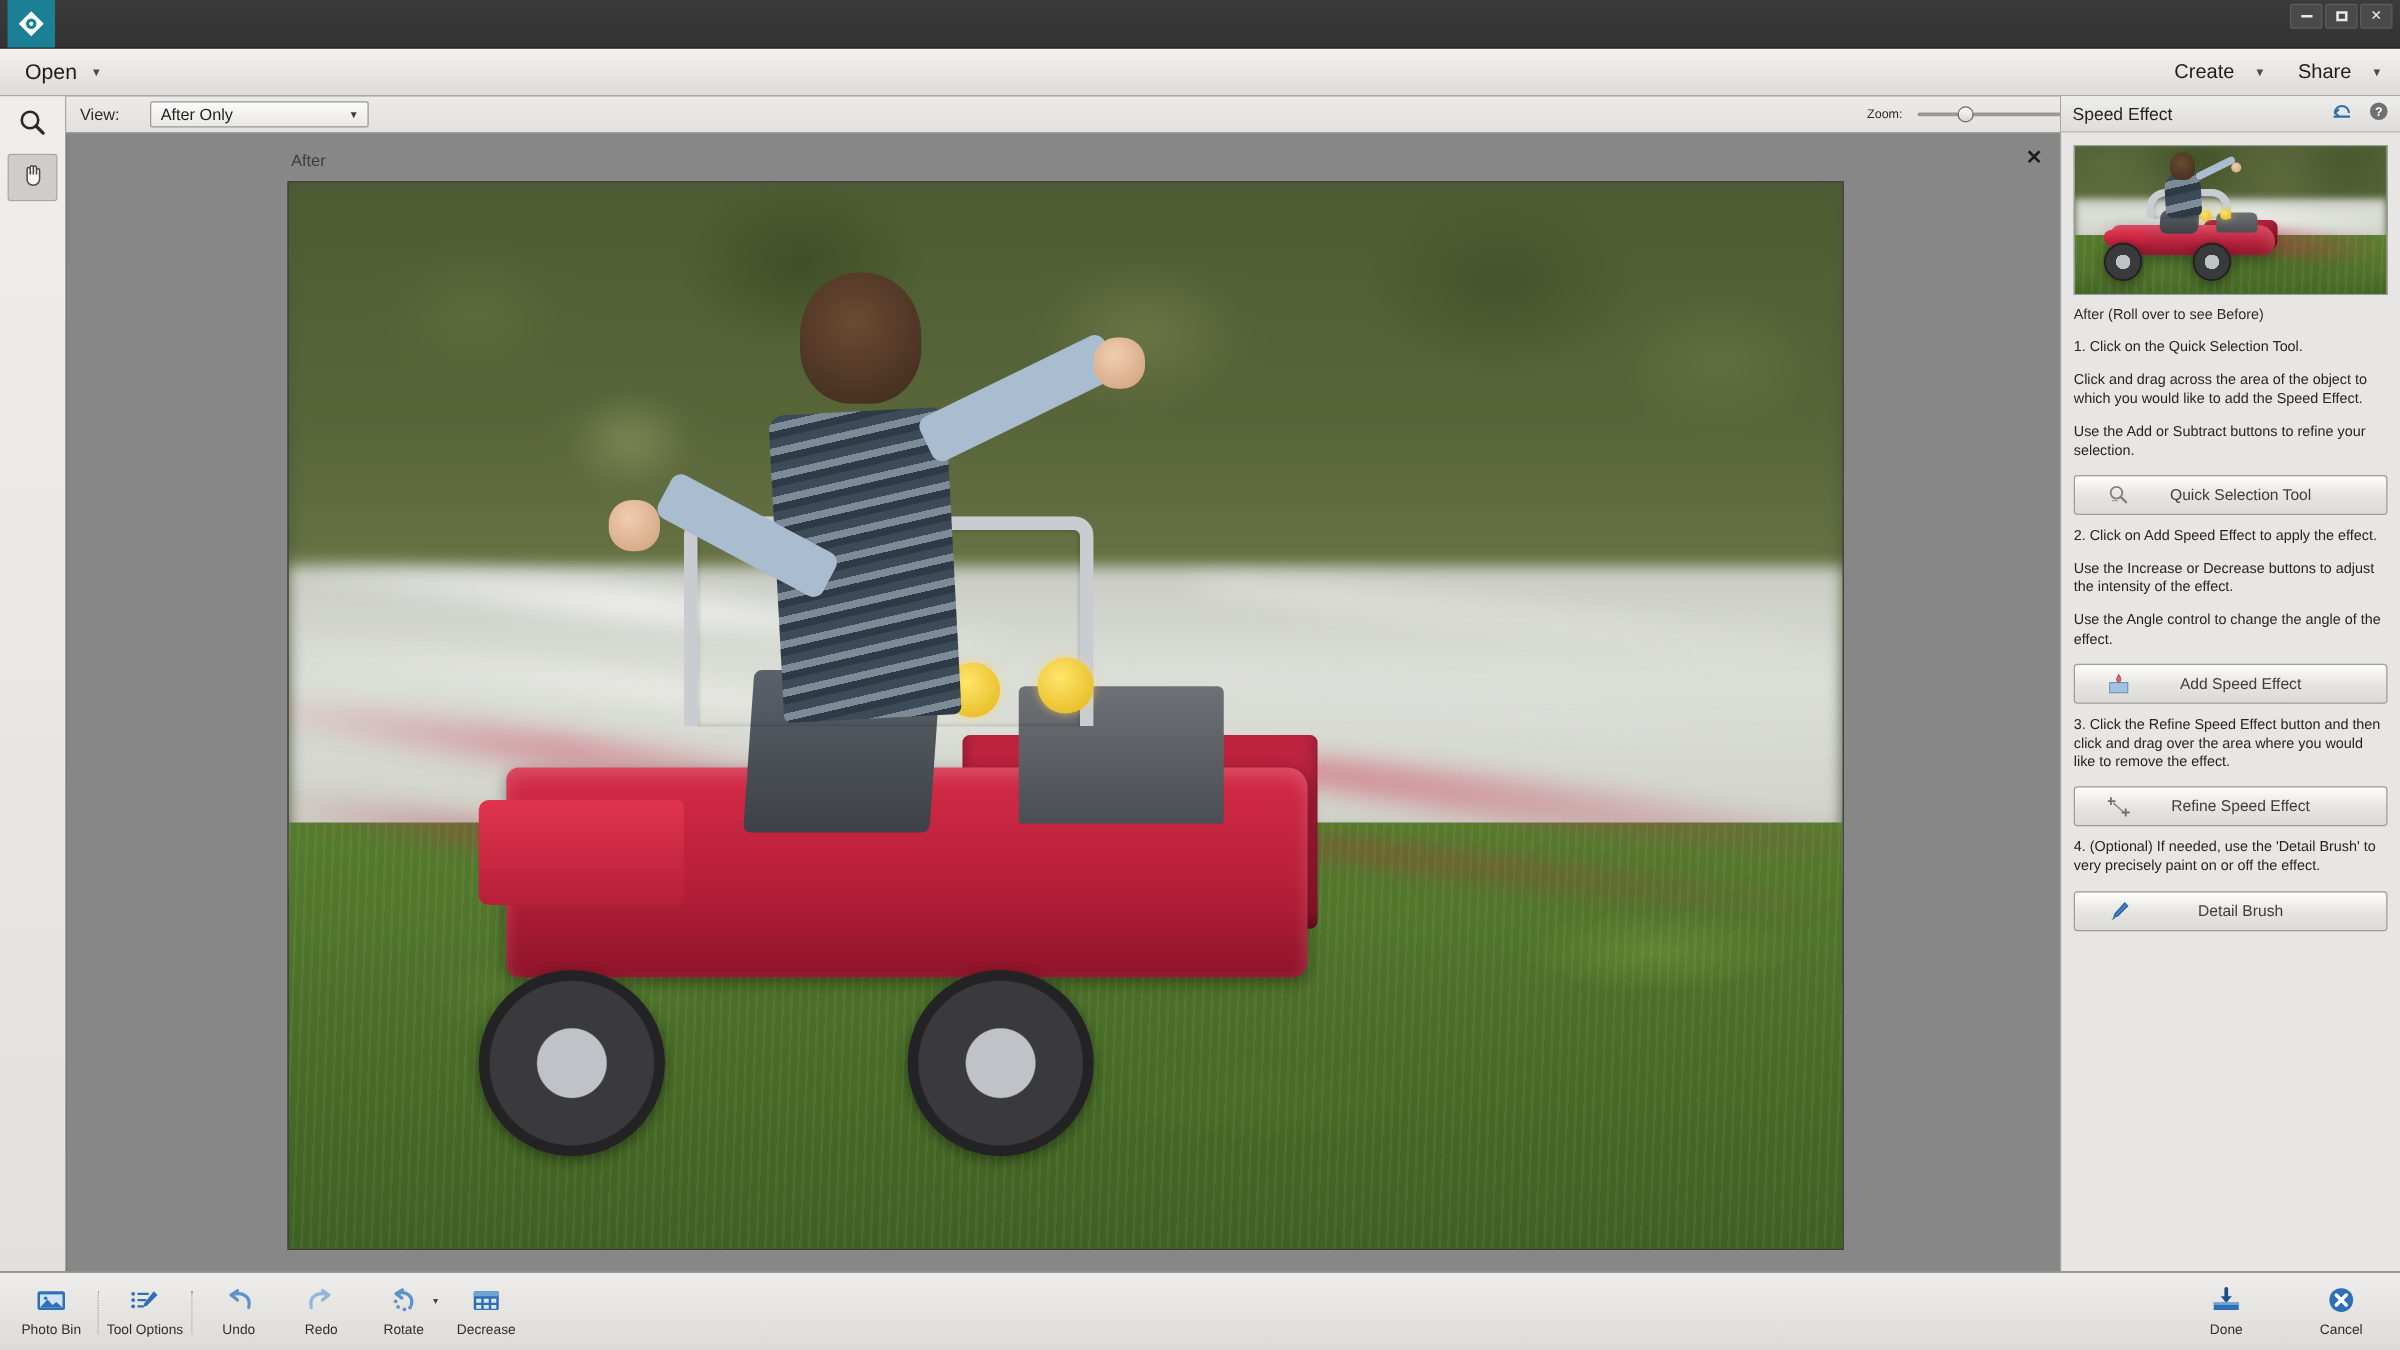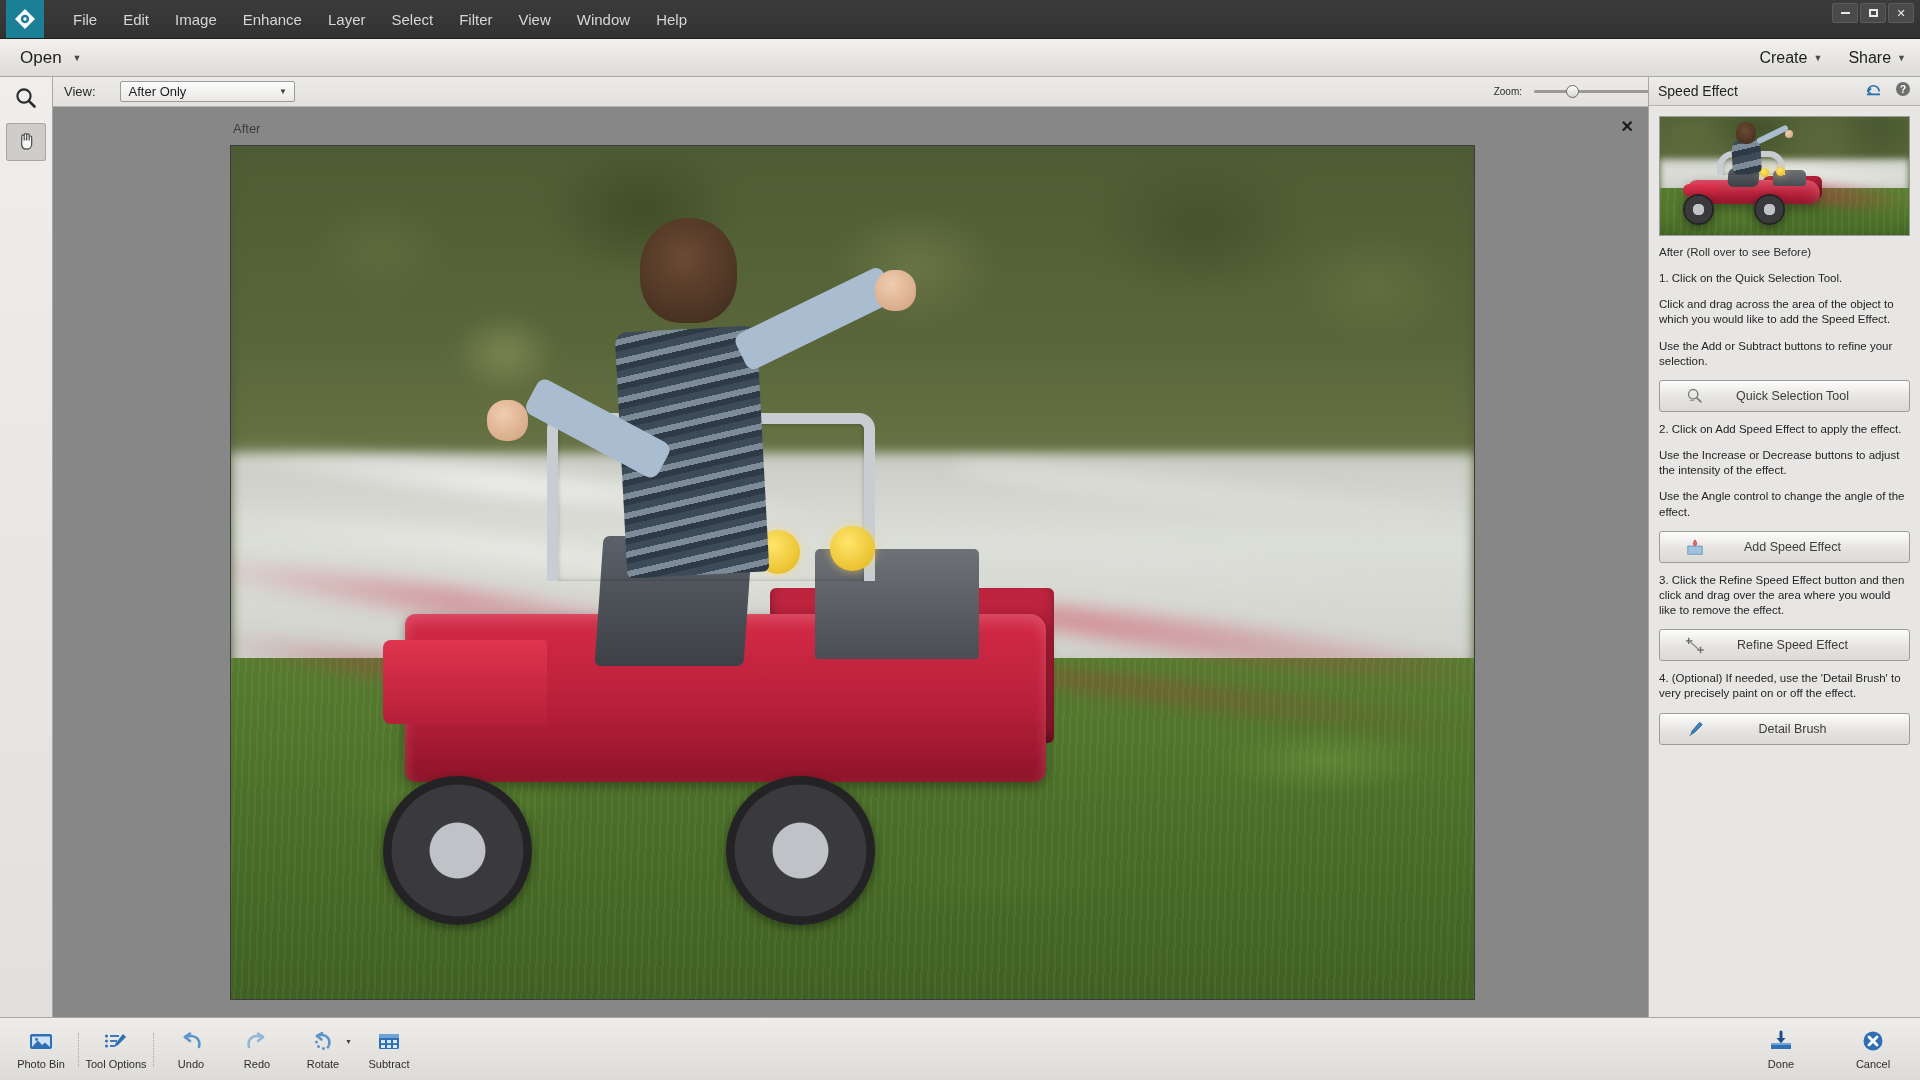--- a/index.html
+++ b/index.html
@@ -60,21 +60,21 @@
     font-size: 16px; color: #242424; padding: 5px 22px; cursor: default;
     border: 1px solid transparent; border-radius: 3px; white-space: nowrap;
   }
   .tab.sep { border-left: 1px solid #bdbbb7; }
   .tab.active {
     background: #1c1c1c; color: #ffffff; font-weight: bold;
     border: 2px solid #ffffff; box-shadow: 0 0 0 1px #8d8b87;
     padding: 3px 20px;
   }
   .topright { position: absolute; right: 14px; display: flex; align-items: center; gap: 26px; }
-  .tr-btn { display: flex; align-items: center; gap: 6px; font-size: 16px; color: #1d1d1d; cursor: default; }
+  .tr-btn { display: flex; align-items: center; gap: 16px; font-size: 16px; color: #1d1d1d; cursor: default; }
   .tr-btn .caret { font-size: 9px; color: #4a4a4a; }
 
   
   .optionsbar {
     position: absolute; left: 0; top: 77px; width: 1920px; height: 30px;
     background: linear-gradient(#ecebe9, #e3e1de);
     border-bottom: 1px solid #b4b2ae;
     display: flex; align-items: center;
   }
   .view-label { margin-left: 64px; font-size: 13px; color: #2b2b2b; }
@@ -308,32 +308,20 @@
 
 <div id="app">
 
   <div class="titlebar">
     <div class="app-logo">
       <svg width="24" height="24" viewBox="0 0 24 24">
         <path d="M12 2 L22 12 L12 22 L2 12 Z" fill="#ffffff"></path>
         <circle cx="12" cy="12" r="4.2" fill="#1b7f96"></circle>
         <circle cx="12" cy="12" r="1.7" fill="#ffffff"></circle>
       </svg>
-    </div>
-    <div class="menubar">
-      <div class="menu-item">File</div>
-      <div class="menu-item">Edit</div>
-      <div class="menu-item">Image</div>
-      <div class="menu-item">Enhance</div>
-      <div class="menu-item">Layer</div>
-      <div class="menu-item">Select</div>
-      <div class="menu-item">Filter</div>
-      <div class="menu-item">View</div>
-      <div class="menu-item">Window</div>
-      <div class="menu-item">Help</div>
     </div>
     <div class="wincontrols">
       <div class="wbtn mini">
           <i class="gl"></i>
         </div>
       <div class="wbtn maxi">
           <i class="gl"></i>
         </div>
       <div class="wbtn">
           <span class="gl">✕</span>
@@ -605,21 +593,21 @@
             <rect x="3" y="4" width="20" height="15" rx="1.5" fill="#2f6fb5"></rect>
             <rect x="3" y="4" width="20" height="4" fill="#6ea4d4"></rect>
             <rect x="5" y="10" width="4" height="3.2" fill="#dbe9f6"></rect>
             <rect x="11" y="10" width="4" height="3.2" fill="#dbe9f6"></rect>
             <rect x="17" y="10" width="4" height="3.2" fill="#dbe9f6"></rect>
             <rect x="5" y="15" width="4" height="3" fill="#dbe9f6"></rect>
             <rect x="11" y="15" width="4" height="3" fill="#dbe9f6"></rect>
             <rect x="17" y="15" width="4" height="3" fill="#dbe9f6"></rect>
           </svg>
         </span>
-        <span class="bb-lbl">Subtract</span>
+        <span class="bb-lbl">Decrease</span>
       </div>
     </div>
 
     <div class="bb-right">
       <div class="bb-item">
         <span>
           <svg width="28" height="24" viewBox="0 0 28 24">
             <path d="M14 2 L14 11" stroke="#1b4f86" stroke-width="3" stroke-linecap="round"></path>
             <path d="M9.5 8 L14 13 L18.5 8 Z" fill="#1b4f86"></path>
             <rect x="4" y="13" width="20" height="6" fill="#2f6fb5"></rect>

